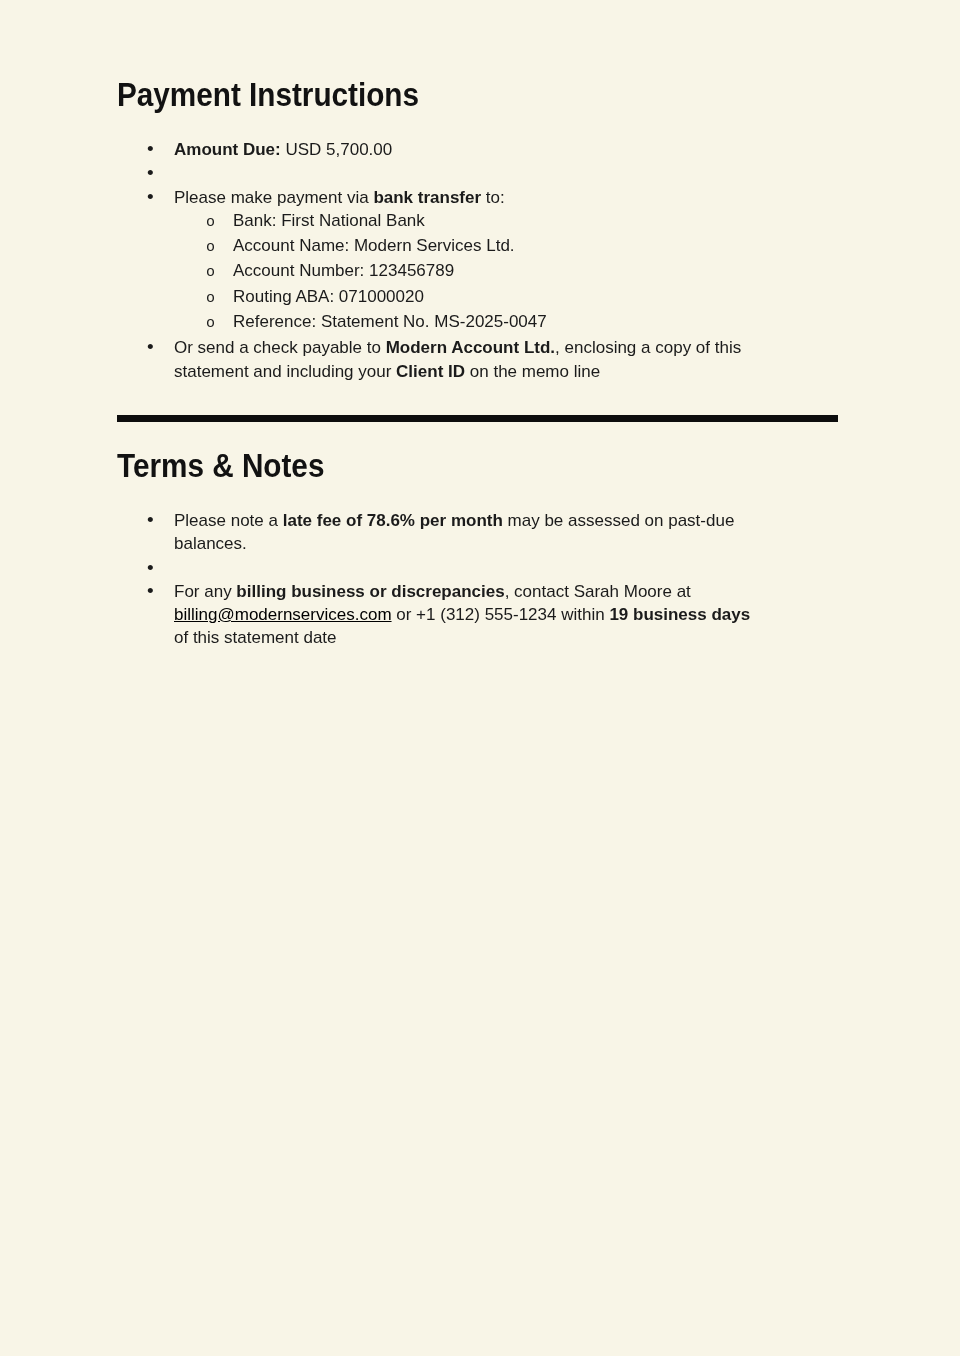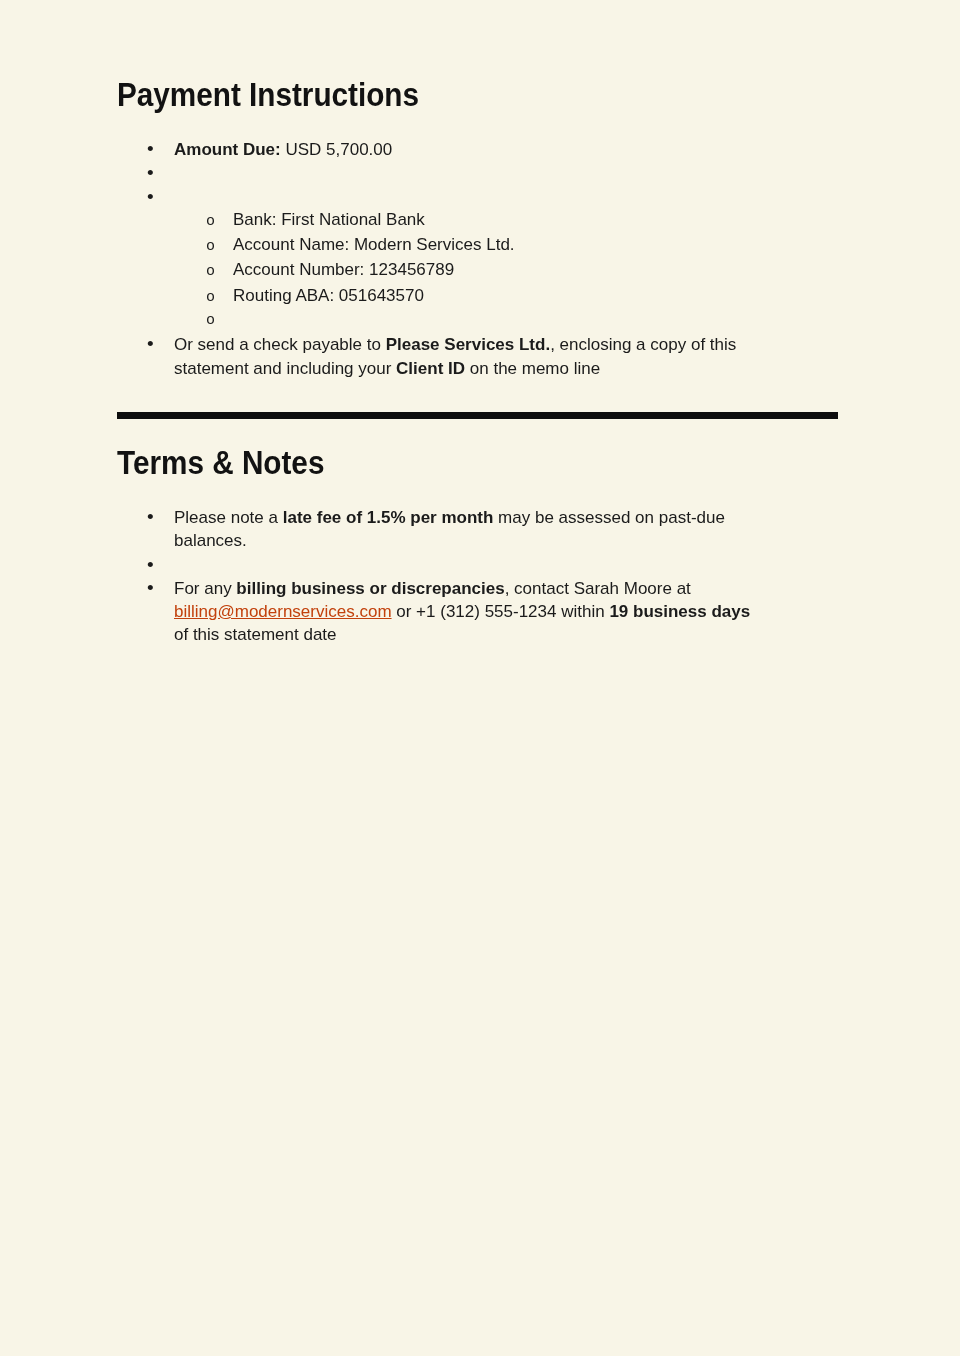--- a/index.html
+++ b/index.html
@@ -39,21 +39,21 @@
   }
   .marker { flex:0 0 auto; box-sizing:border-box; }
   .m1 { width:57px; padding-left:30px; font-size:19px; }
   .m2 {
     width:116px; padding-left:89px;
     font-family:"Liberation Mono","DejaVu Sans Mono",monospace;
     font-size:15px;
   }
   .txt { white-space:pre; }
   .b { font-weight:700; }
-  a.link { color:#c2410c; text-decoration:underline; cursor:pointer; }
+  a.link { color:#000000; text-decoration:underline; cursor:pointer; }
   .rule {
     height:7px;
     background:#0d0d0d;
     margin:32px 0 0 0;
     border:none;
   }
 </style>
 </head>
 <body>
 
@@ -64,56 +64,58 @@
     <ul class="list">
         <li class="li lvl1">
           <span class="marker m1">•</span>
           <span class="txt"><span class="b">Amount Due:</span><span> USD 5,700.00</span></span>
         </li>
         <li class="li lvl1">
           <span class="marker m1">•</span>
         </li>
         <li class="li lvl1">
           <span class="marker m1">•</span>
+          <span class="txt"><span>Please make payment via </span><span class="b">bank transfer</span><span> to:</span></span>
         </li>
         <li class="li lvl2">
           <span class="marker m2">o</span>
           <span class="txt"><span>Bank: First National Bank</span></span>
         </li>
         <li class="li lvl2">
           <span class="marker m2">o</span>
           <span class="txt"><span>Account Name: Modern Services Ltd.</span></span>
         </li>
         <li class="li lvl2">
           <span class="marker m2">o</span>
           <span class="txt"><span>Account Number: 123456789</span></span>
         </li>
         <li class="li lvl2">
           <span class="marker m2">o</span>
-          <span class="txt"><span>Routing ABA: 051643570</span></span>
+          <span class="txt"><span>Routing ABA: 071000020</span></span>
         </li>
         <li class="li lvl2">
           <span class="marker m2">o</span>
+          <span class="txt"><span>Reference: Statement No. MS-2025-0047</span></span>
         </li>
         <li class="li lvl1">
           <span class="marker m1">•</span>
-          <span class="txt"><span>Or send a check payable to </span><span class="b">Please Services Ltd.</span><span>, enclosing a copy of this
+          <span class="txt"><span>Or send a check payable to </span><span class="b">Modern Account Ltd.</span><span>, enclosing a copy of this
 statement and including your </span><span class="b">Client ID</span><span> on the memo line</span></span>
         </li>
       </ul>
   </section>
 
   <div class="rule"></div>
 
   <section class="section section-terms">
     <h2 class="h2">Terms &amp; Notes</h2>
     <ul class="list">
         <li class="li lvl1">
           <span class="marker m1">•</span>
-          <span class="txt"><span>Please note a </span><span class="b">late fee of 1.5% per month</span><span> may be assessed on past-due
+          <span class="txt"><span>Please note a </span><span class="b">late fee of 78.6% per month</span><span> may be assessed on past-due
 balances.</span></span>
         </li>
         <li class="li lvl1">
           <span class="marker m1">•</span>
         </li>
         <li class="li lvl1">
           <span class="marker m1">•</span>
           <span class="txt"><span>For any </span><span class="b">billing business or discrepancies</span><span>, contact Sarah Moore at
 </span><a href="#" class="link">billing@modernservices.com</a><span> or +1 (312) 555-1234 within </span><span class="b">19 business days</span><span>
 of this statement date</span></span>

